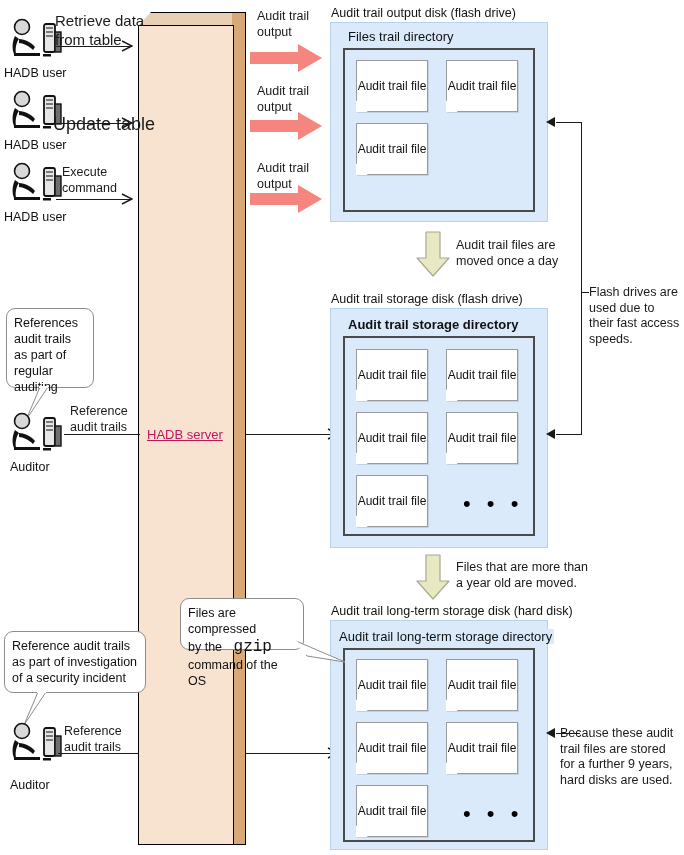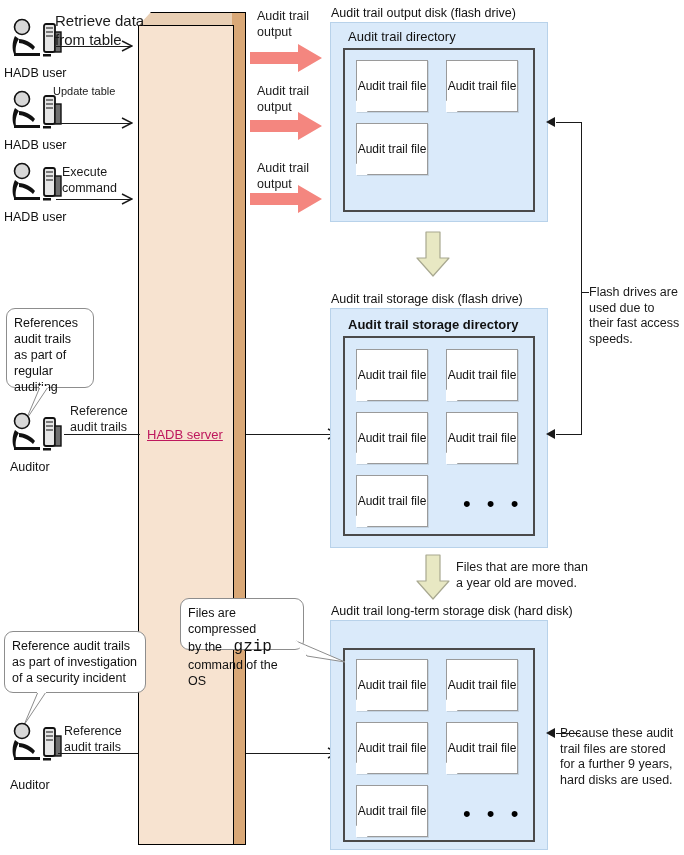--- a/index.html
+++ b/index.html
@@ -225,21 +225,21 @@
       <rect x="6" y="35" width="26" height="3" fill="#111"></rect>
       <rect x="35" y="36" width="8" height="2.5" fill="#111"></rect>
       <rect x="36" y="6" width="11" height="28" rx="2" fill="#e6e6e6" stroke="#111" stroke-width="1.8"></rect>
       <rect x="47" y="14" width="6" height="20" fill="#6f6f6f" stroke="#111" stroke-width="1.4"></rect>
       <line x1="38" y1="10" x2="45" y2="10" stroke="#111" stroke-width="1"></line>
       <line x1="38" y1="14" x2="45" y2="14" stroke="#111" stroke-width="1"></line>
       <line x1="38" y1="18" x2="45" y2="18" stroke="#111" stroke-width="1"></line>
     </svg>
   </div>
   <div class="caption" style="left:4px; top:138px;">HADB user</div>
-  <div class="txt" style="left:53px; top:85px; font-size:11px;text-align:center;">Update table</div>
+  <div class="txt" style="left:53px; top:113px; font-size:18px;text-align:center;">Update table</div>
   <div class="hline" style="left:56px; top:123px; width:76px;"></div>
   <div class="openhead" style="left:121px; top:117px;">
     <svg viewBox="0 0 12 12" width="12" height="12">
         <path d="M1 1 L11 6 L1 11" fill="none" stroke="#1a1a1a" stroke-width="1.4"></path>
       </svg>
   </div>
 
   <div class="person" style="left:8px; top:162px;">
     <svg viewBox="0 0 56 44" width="56" height="44" aria-hidden="true">
       <circle cx="14" cy="9" r="7.5" fill="#d8d8d8" stroke="#111" stroke-width="1.6"></circle>
@@ -354,21 +354,21 @@
   <div class="txt" style="left:257px; top:161px;">Audit trail
 output</div>
   <div class="pink-arrow" style="left:250px; top:185px;">
     <svg viewBox="0 0 72 28" width="72" height="28">
       <path d="M0 8 L48 8 L48 0 L72 14 L48 28 L48 20 L0 20 Z" fill="#f4867f"></path>
     </svg>
   </div>
 
   <div class="disk-title" style="left:331px; top:6px;">Audit trail output disk (flash drive)</div>
   <div class="disk" style="left:330px; top:22px; width:218px; height:200px;"></div>
-  <div class="dir-label" style="left:346px; top:29px;">Audit trail directory</div>
+  <div class="dir-label" style="left:346px; top:29px;">Files trail directory</div>
   <div class="dir-box" style="left:343px; top:48px; width:192px; height:164px;"></div>
 
   <div class="file" style="left:356px; top:60px;">
     <span>Audit trail
 file</span>
     <span class="fold"></span>
   </div>
   <div class="file" style="left:446px; top:60px;">
     <span>Audit trail
 file</span>
@@ -378,20 +378,22 @@
     <span>Audit trail
 file</span>
     <span class="fold"></span>
   </div>
 
   <div class="yellow-arrow" style="left:416px; top:231px;">
     <svg viewBox="0 0 34 46" width="34" height="46">
       <path d="M10 1 L24 1 L24 27 L33 27 L17 45 L1 27 L10 27 Z" fill="#e8e8c3" stroke="#a8a890" stroke-width="1.2" stroke-linejoin="round"></path>
     </svg>
   </div>
+  <div class="txt" style="left:456px; top:238px;">Audit trail files are
+moved once a day</div>
 
   <div class="disk-title" style="left:331px; top:292px;">Audit trail storage disk (flash drive)</div>
   <div class="disk" style="left:330px; top:308px; width:218px; height:240px;"></div>
   <div class="dir-label" style="left:346px; top:317px;font-weight:bold;">Audit trail storage directory</div>
   <div class="dir-box" style="left:343px; top:336px; width:192px; height:200px;"></div>
 
   <div class="file" style="left:356px; top:349px;">
     <span>Audit trail
 file</span>
     <span class="fold"></span>
@@ -421,20 +423,21 @@
   <div class="yellow-arrow" style="left:416px; top:554px;">
     <svg viewBox="0 0 34 46" width="34" height="46">
       <path d="M10 1 L24 1 L24 27 L33 27 L17 45 L1 27 L10 27 Z" fill="#e8e8c3" stroke="#a8a890" stroke-width="1.2" stroke-linejoin="round"></path>
     </svg>
   </div>
   <div class="txt" style="left:456px; top:560px;">Files that are more than
 a year old are moved.</div>
 
   <div class="disk-title" style="left:331px; top:604px;">Audit trail long-term storage disk (hard disk)</div>
   <div class="disk" style="left:330px; top:620px; width:218px; height:230px;"></div>
+  <div class="dir-label" style="left:337px; top:629px;">Audit trail long-term storage directory</div>
   <div class="dir-box" style="left:343px; top:648px; width:192px; height:194px;"></div>
 
   <div class="file" style="left:356px; top:659px;">
     <span>Audit trail
 file</span>
     <span class="fold"></span>
   </div>
   <div class="file" style="left:446px; top:659px;">
     <span>Audit trail
 file</span>

